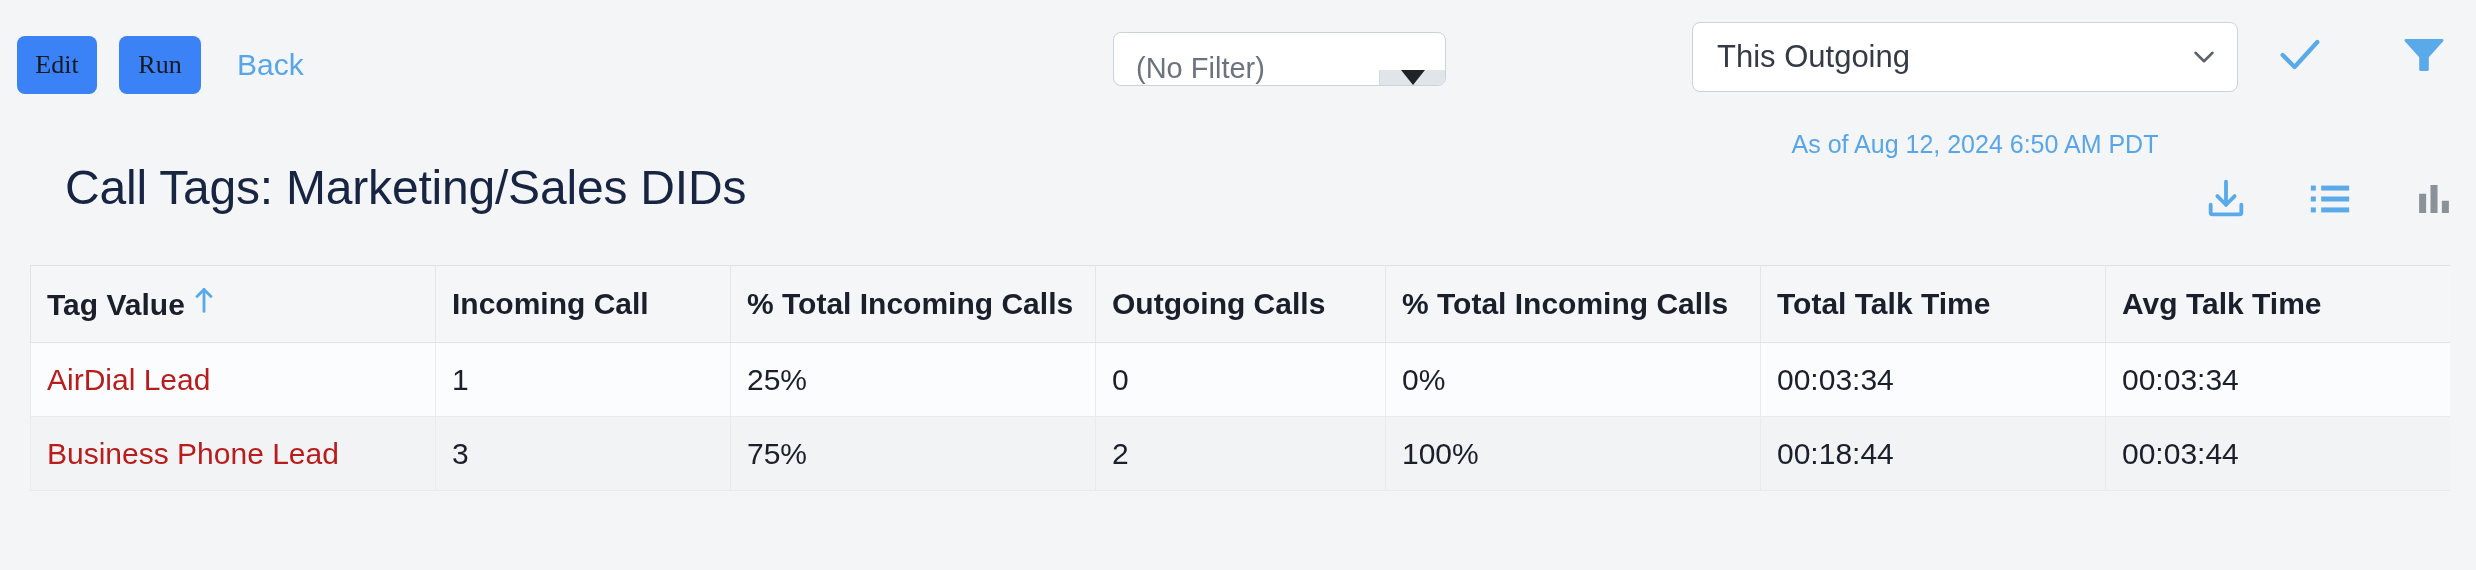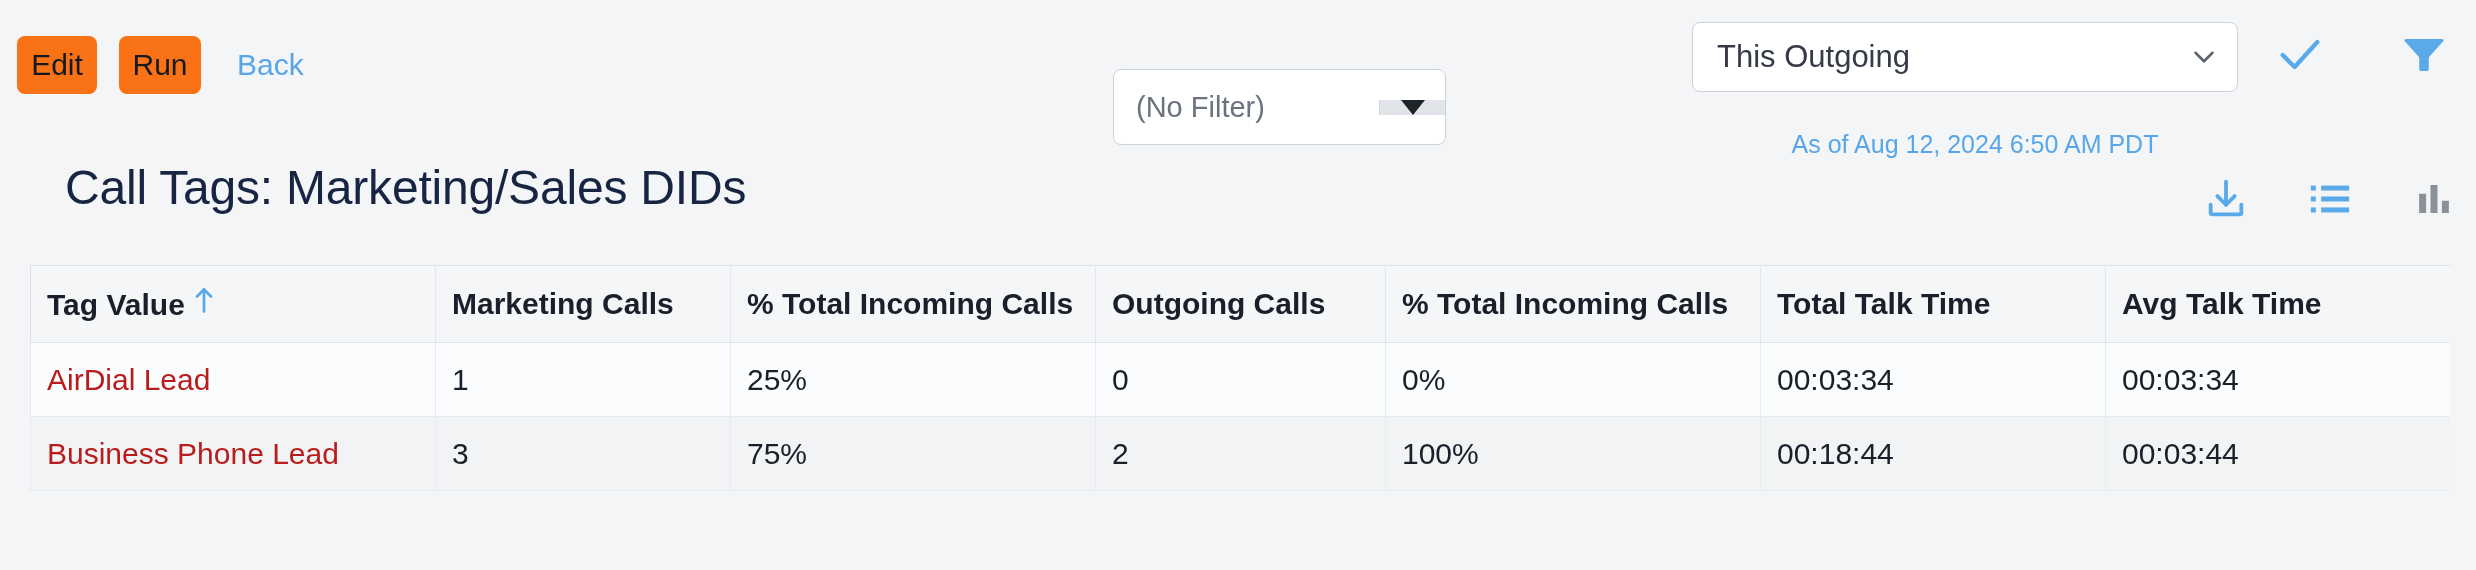--- a/index.html
+++ b/index.html
@@ -22,25 +22,25 @@
     position: absolute;
     top: 0; left: 0;
     width: 2476px;
     height: 100px;
   }
 
   .btn {
     position: absolute;
     top: 36px;
     height: 58px;
-    background: #f97316;
+    background: #3b82f6;
     border: none;
     border-radius: 8px;
-    font-family: Liberation Sans, sans-serif;
-    font-size: 30px;
+    font-family: Liberation Serif, serif;
+    font-size: 26px;
     color: #16191f;
     cursor: pointer;
     line-height: 58px;
     text-align: center;
     padding: 0;
   }
   .btn-edit { left: 17px; width: 80px; }
   .btn-run  { left: 119px; width: 82px; }
 
   .link-back {
@@ -54,29 +54,28 @@
     text-decoration: none;
     cursor: pointer;
   }
 
   
   .filter-combo {
     position: absolute;
     top: 32px;
     left: 1113px;
     width: 333px;
-    height: 76px;
+    height: 54px;
     background: #ffffff;
     border: 1px solid #cbd2d9;
     border-radius: 8px;
     display: flex;
-    align-items: center;
+    align-items: flex-end;
     overflow: hidden;
     cursor: pointer;
-    margin-top: 37px;
   }
   .filter-combo-value {
     flex: 1;
     display: flex;
     align-items: center;
     padding-left: 22px;
     font-size: 29px;
     color: #6b7280;
     white-space: nowrap;
   }
@@ -351,21 +350,21 @@
         <col class="col-att">
     </colgroup>
     <thead>
       <tr>
         <th>
           <span>Tag Value</span><span class="sort-arrow"><svg width="22" height="28" viewBox="0 0 12 16" fill="none" stroke="#5aaae9" stroke-width="1.6" stroke-linecap="round" stroke-linejoin="round">
                 <line x1="6" y1="14.5" x2="6" y2="2"></line>
                 <polyline points="2 6 6 2 10 6"></polyline>
               </svg></span>
         </th>
-        <th><span>Marketing Calls</span></th>
+        <th><span>Incoming Call</span></th>
         <th><span>% Total Incoming Calls</span></th>
         <th><span>Outgoing Calls</span></th>
         <th><span>% Total Incoming Calls</span></th>
         <th><span>Total Talk Time</span></th>
         <th><span>Avg Talk Time</span></th>
       </tr>
     </thead>
     <tbody>
       <tr class="row-odd">
         <td><a class="cell-link" href="#">AirDial Lead</a></td>

